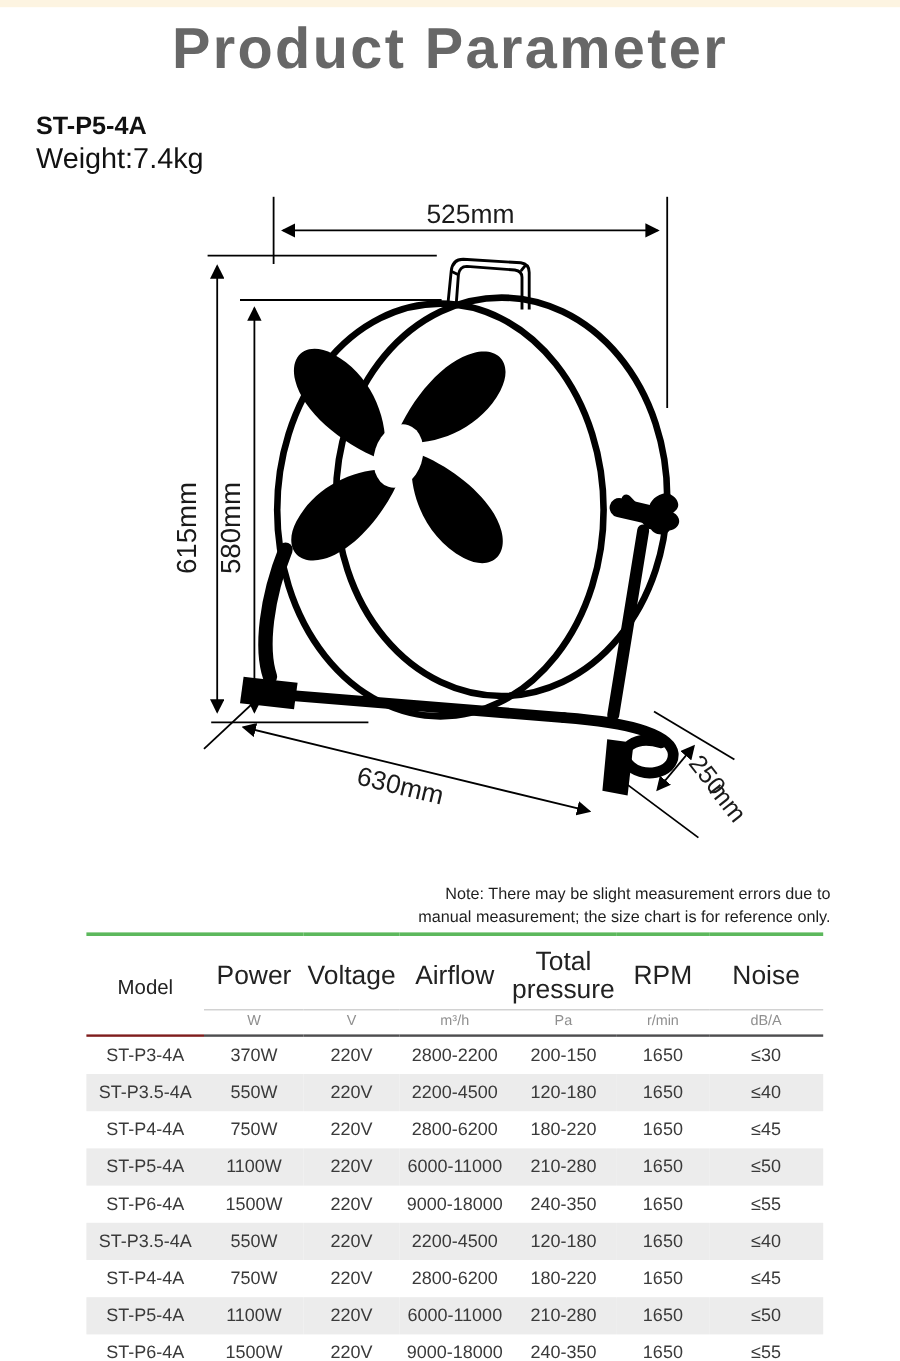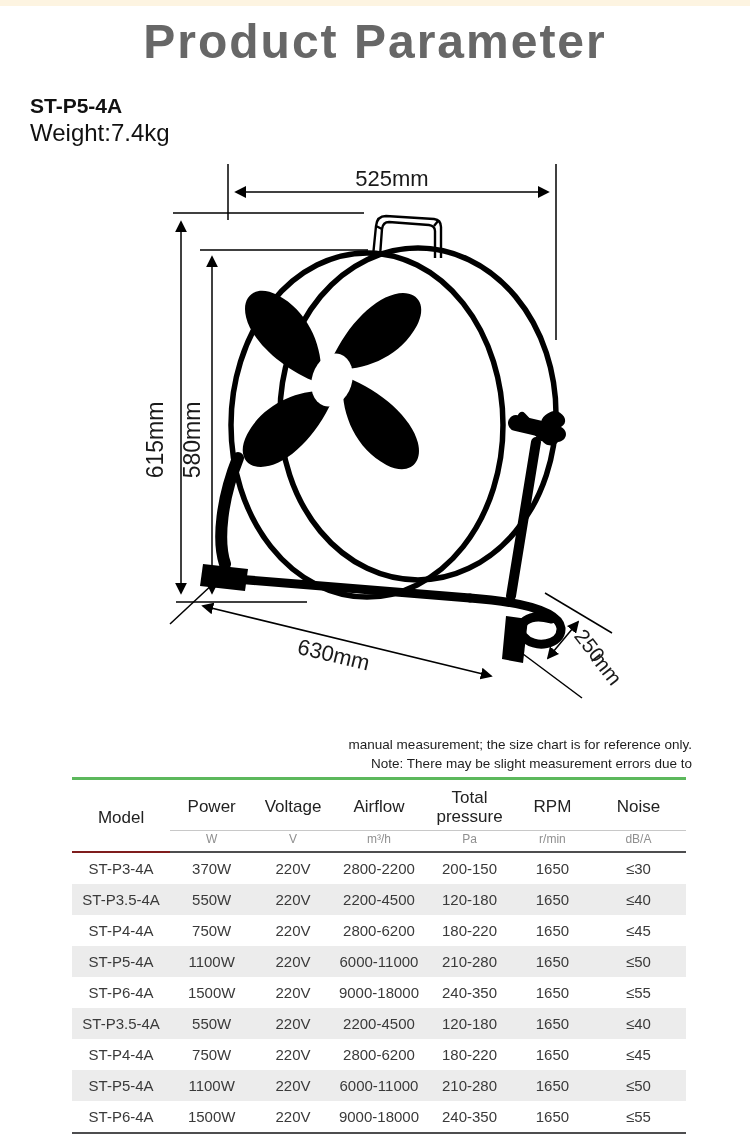--- a/index.html
+++ b/index.html
@@ -20,21 +20,21 @@
     position:absolute;top:736px;right:58px;width:430px;text-align:right;
     font-size:13.5px;line-height:1.38;color:#1e1e1e;
   }
   .table-wrap{position:absolute;left:72px;top:777px;width:614px;}
   table.ptable{
     width:614px;border-collapse:collapse;table-layout:fixed;
     border-top:3px solid #5cb85c;border-bottom:2px solid #4d4d4f;
   }
   .ptable th,.ptable td{text-align:center;font-weight:normal;padding:0;}
   .ptable thead th{color:#222;}
-  .ptable .labels th{font-size:17px;line-height:1.1;padding:9px 0 4px;vertical-align:middle;}
+  .ptable .labels th{font-size:22px;line-height:1.1;padding:9px 0 4px;vertical-align:middle;}
   .ptable th.model-h{border-bottom:2px solid #7f1d1d;font-size:17px;}
   .ptable .units th{
     font-size:12px;color:#8f8f8f;padding:1px 0 5px;
     border-top:1px solid #c8c8c8;border-bottom:2px solid #4d4d4f;
   }
   .ptable tbody td{font-size:15px;color:#3a3a3a;height:31px;}
   .ptable tbody tr:nth-child(even){background:#ececec;}
   svg text{font-family:"Liberation Sans","DejaVu Sans",sans-serif;}
 </style>
 </head>
@@ -108,22 +108,22 @@
       <text x="322" y="36" font-size="22">525mm</text>
       <text x="93" y="290" font-size="23" transform="rotate(-90 93 290)">615mm</text>
       <text x="130" y="290" font-size="23" transform="rotate(-90 130 290)">580mm</text>
       <text x="262" y="512" font-size="22" transform="rotate(13.5 262 512)">630mm</text>
       <text x="514" y="500" font-size="21" transform="rotate(52 514 500)">250</text>
       <text x="531" y="523" font-size="21" transform="rotate(52 531 523)">mm</text>
     </g>
   </svg>
 
   <div class="note">
+    <div>Note: There may be slight measurement errors due to</div>
     <div>manual measurement; the size chart is for reference only.</div>
-    <div>Note: There may be slight measurement errors due to</div>
   </div>
 
   <div class="table-wrap">
     <table class="ptable" style="border-top-color: rgb(92, 184, 92);">
       <colgroup>
         <col style="width:16%">
           <col style="width:13.5%">
           <col style="width:13%">
         <col style="width:15%">
           <col style="width:14.5%">

